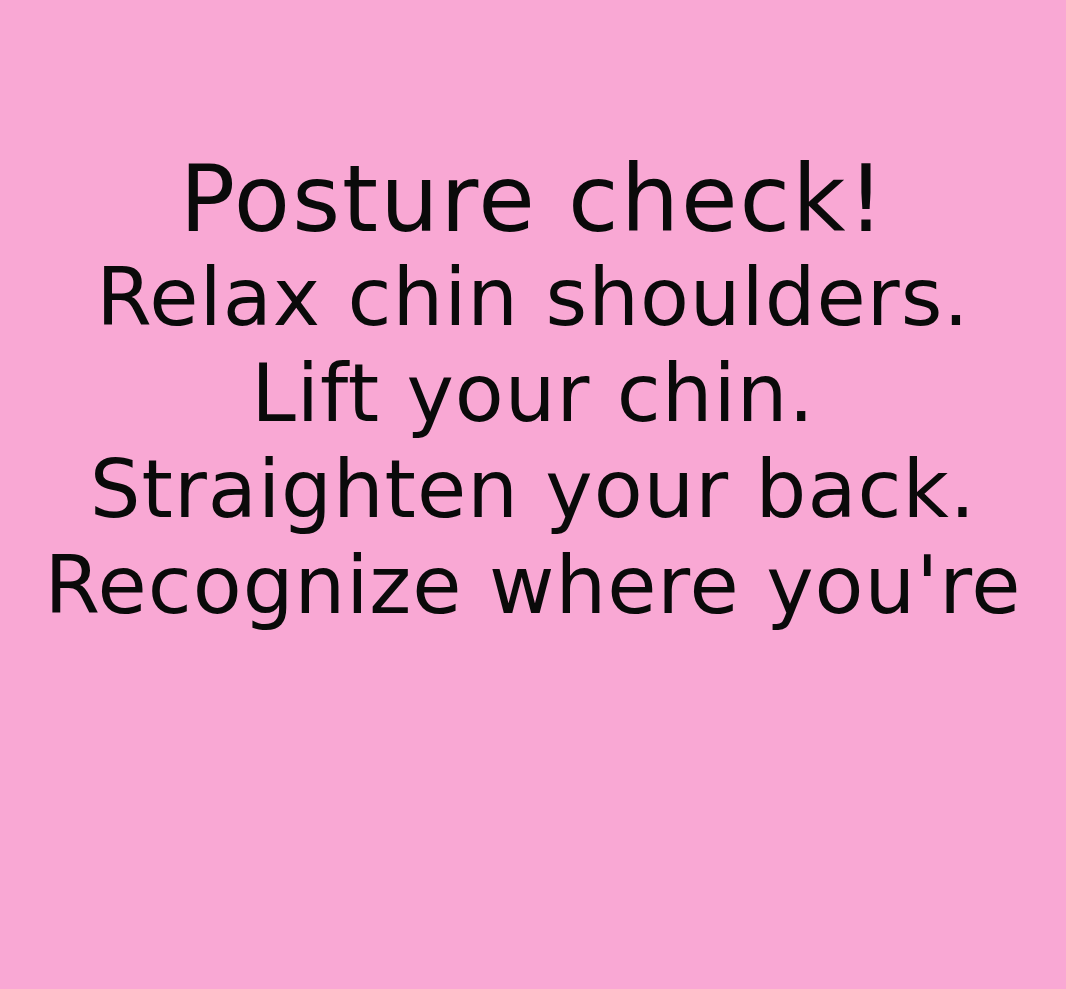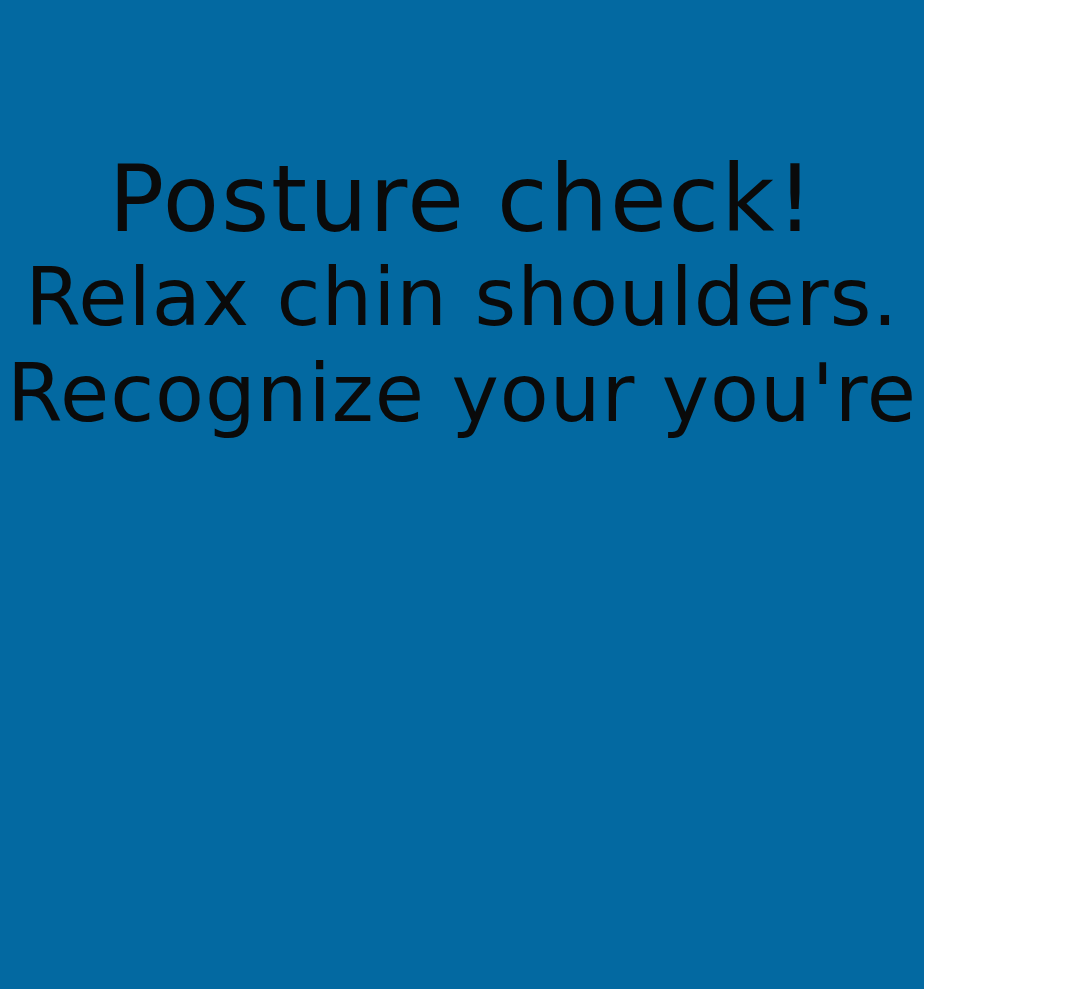--- a/index.html
+++ b/index.html
@@ -9,23 +9,23 @@
   body {
     width: 1066px;
     height: 989px;
     overflow: hidden;
     font-family: "DejaVu Sans", sans-serif;
   }
 
   .poster {
     position: relative;
     box-sizing: border-box;
-    width: 924px;
+    width: 1066px;
     height: 989px;
-    background: #0369a1;
+    background: #f9a8d4;
     display: flex;
     flex-direction: column;
     align-items: flex-end;
     justify-content: flex-start;
   }
 
   .quote-block {
     width: 100%;
     text-align: center;
     color: #0A0A0A;
@@ -56,20 +56,22 @@
 </head>
 <body>
 
 <div class="poster">
   <div class="quote-block">
 
     <div class="headline">Posture check!</div>
 
     <div class="quote-line">Relax chin shoulders.</div>
 
+    <div class="quote-line">Lift your chin.</div>
 
+    <div class="quote-line">Straighten your back.</div>
 
-    <div class="quote-line">Recognize your you're</div>
+    <div class="quote-line">Recognize where you're</div>
 
 
 
   </div>
 </div>
 
 </body></html>

